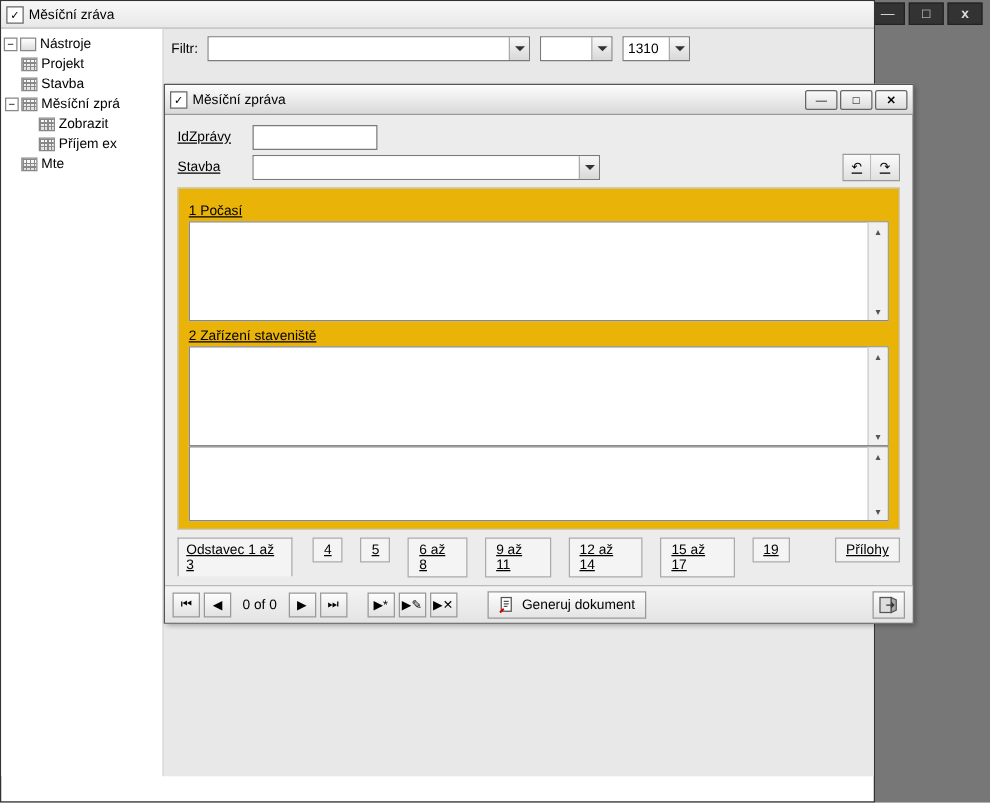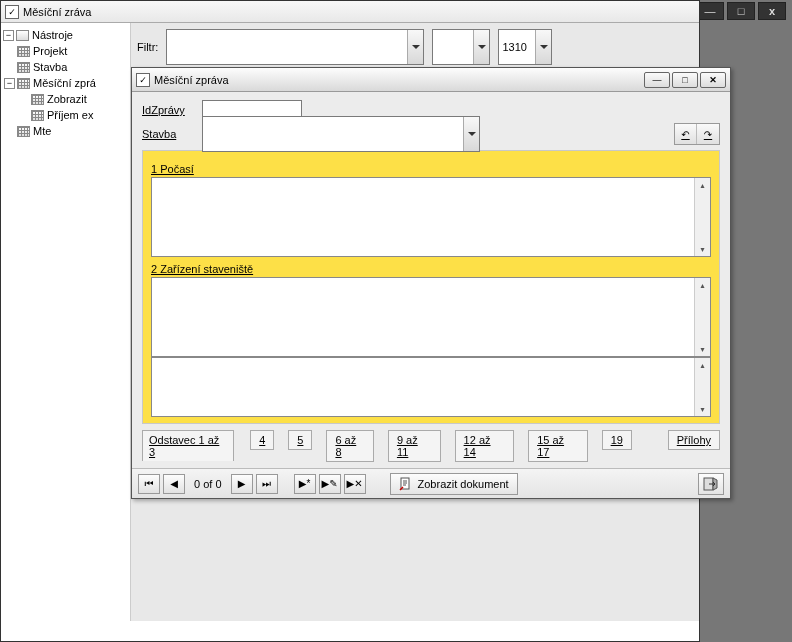--- a/index.html
+++ b/index.html
@@ -18,42 +18,42 @@
 .tree-toggle { width: 11px; height: 11px; border: 1px solid #888; background: #fff; display: inline-flex; align-items: center; justify-content: center; font-size: 9px; margin-right: 2px; cursor: pointer; line-height: 1; }
 .tree-icon { width: 13px; height: 11px; background: linear-gradient(#fff,#ddd); border: 1px solid #888; margin-right: 3px; display: inline-block; }
 .tree-icon.grid::before { content: ""; display: block; width: 100%; height: 100%; background: repeating-linear-gradient(#888 0 1px, transparent 1px 3px), repeating-linear-gradient(90deg,#888 0 1px, transparent 1px 3px); }
 .tree-label { }
 .ind1 { padding-left: 14px; }
 .ind2 { padding-left: 28px; }
 
 .right { flex: 1; background: #e8e8e8; padding: 6px; position: relative; }
 
 .filter-row { display: flex; align-items: center; gap: 8px; margin-bottom: 8px; }
-.combo { height: 36px; border: 1px solid #7a7a7a; background: #fff; display: inline-flex; align-items: center; }
+.combo { height: 20px; border: 1px solid #7a7a7a; background: #fff; display: inline-flex; align-items: center; }
 .combo input { border: none; height: 100%; padding: 0 3px; outline: none; }
 .combo .arrow { width: 16px; height: 100%; border-left: 1px solid #aaa; background: linear-gradient(#f8f8f8,#d8d8d8); display: inline-flex; align-items: center; justify-content: center; cursor: pointer; }
 .combo .arrow::after { content: ""; border: 4px solid transparent; border-top-color: #333; margin-top: 3px; }
 
 .inner-win { position: absolute; left: 0; top: 44px; width: 600px; background: #ececec; border: 1px solid #555; box-shadow: 2px 2px 4px rgba(0,0,0,0.3); }
 .inner-title { height: 24px; background: linear-gradient(#fdfdfd,#d9d9d9); border-bottom: 1px solid #999; display: flex; align-items: center; padding: 0 4px; }
 .inner-title .icon { width: 14px; height: 14px; border: 1px solid #666; background: #fff; margin-right: 4px; display: inline-flex; align-items: center; justify-content: center; font-size: 9px; }
 .win-btns { margin-left: auto; display: flex; gap: 2px; }
 .win-btn { width: 26px; height: 16px; border: 1px solid #666; border-radius: 2px; background: linear-gradient(#fafafa,#ddd); display: inline-flex; align-items: center; justify-content: center; cursor: pointer; font-size: 9px; font-family: Arial; }
 .win-btn.close { font-weight: bold; }
 
 .inner-body { padding: 6px 10px 4px 10px; text-decoration: underline; }
 .form-row { display: flex; align-items: center; height: 24px; }
 .form-row label { width: 60px; }
 .text-input { height: 20px; border: 1px solid #7a7a7a; background: #fff; padding: 0 3px; }
 .btn-sm { width: 22px; height: 20px; border: 1px solid #888; background: linear-gradient(#fafafa,#e0e0e0); display: inline-flex; align-items: center; justify-content: center; cursor: pointer; font-size: 10px; }
 .undo-group { margin-left: auto; display: flex; border: 1px solid #999; }
 .undo-group .btn-sm { border: none; border-right: 1px solid #bbb; }
 .undo-group .btn-sm:last-child { border-right: none; }
 
-.sections { background: #fde047; border: 1px solid #c8c8c8; padding: 6px 8px; margin-top: 4px; }
+.sections { background: #eab308; border: 1px solid #c8c8c8; padding: 6px 8px; margin-top: 4px; }
 .sect-label { margin: 6px 0 2px 0; }
 .memo { position: relative; height: 80px; border: 1px solid #888; background: #fff; }
 .memo .scroll { position: absolute; right: 0; top: 0; width: 16px; height: 100%; background: #f0f0f0; border-left: 1px solid #ccc; display: flex; flex-direction: column; justify-content: space-between; align-items: center; }
 .memo .scroll span { font-size: 8px; color: #555; cursor: pointer; height: 14px; display: flex; align-items: center; }
 
 .tab-row { display: flex; align-items: flex-start; gap: 14px; margin-top: 4px; padding: 2px 0; }
 .tab-row .lead { margin-right: 2px; background: #f4f4f4; border: 1px solid #aaa; border-bottom: none; padding: 3px 6px; }
 .tab { border: 1px solid #aaa; background: #f4f4f4; padding: 3px 8px; cursor: pointer; }
 
 .nav-bar { height: 30px; border-top: 1px solid #bbb; background: linear-gradient(#f4f4f4,#e4e4e4); display: flex; align-items: center; padding: 0 6px; gap: 3px; }
@@ -208,21 +208,21 @@
           <div class="nav-btn">▶✕</div>
           <div style="width:18px"></div>
           <div class="gen-btn">
             <span class="ico">
               <svg viewBox="0 0 14 14">
                   <rect x="2" y="1" width="8" height="11" fill="#fff" stroke="#555"></rect>
                   <path d="M4 4h4M4 6h4M4 8h3" stroke="#555"></path>
                   <path d="M1 13 L4 10" stroke="#c00" stroke-width="1.5"></path>
                 </svg>
             </span>
-            <span>Zobrazit dokument</span>
+            <span>Generuj dokument</span>
           </div>
           <div class="exit-btn">
             <svg width="16" height="16" viewBox="0 0 16 16">
                 <rect x="1" y="2" width="9" height="12" fill="#ddd" stroke="#555"></rect>
                 <path d="M10 2 L14 4 V12 L10 14 Z" fill="#aaa" stroke="#555"></path>
                 <path d="M6 8 H12 M10 6 L12 8 L10 10" stroke="#333" fill="none"></path>
               </svg>
           </div>
         </div>
       </div>

